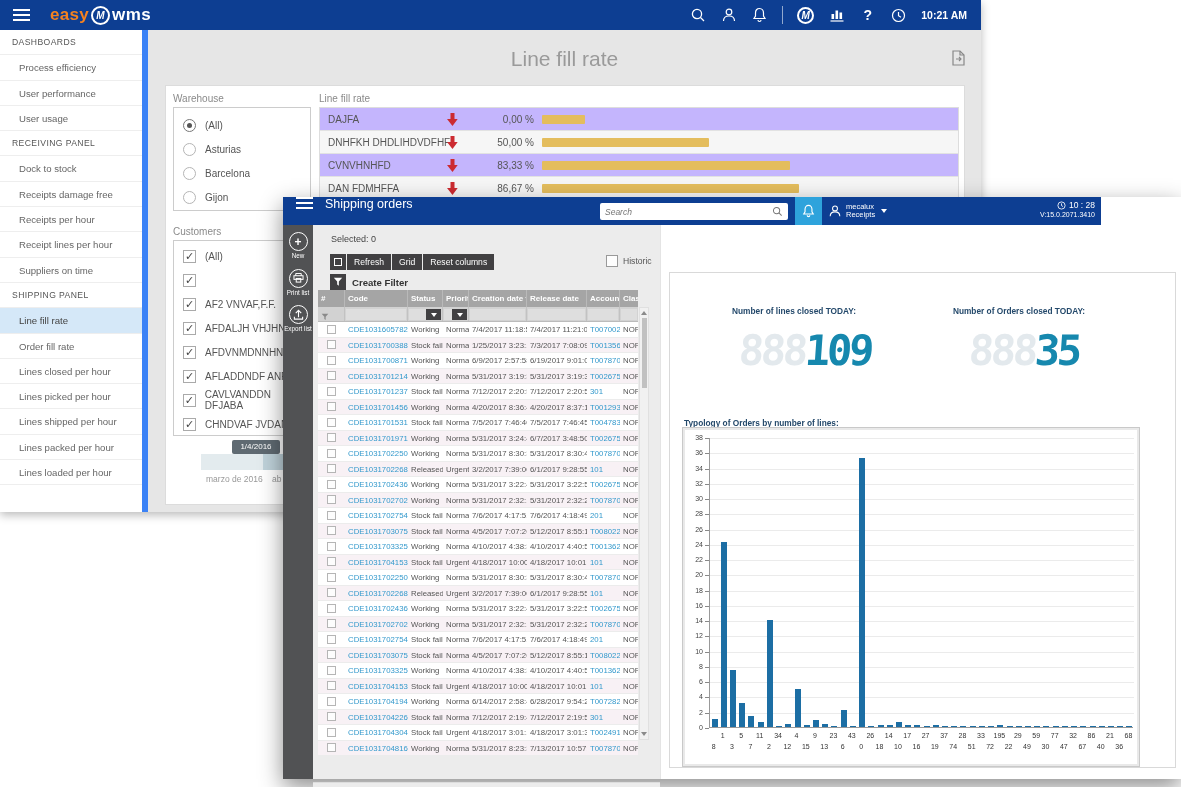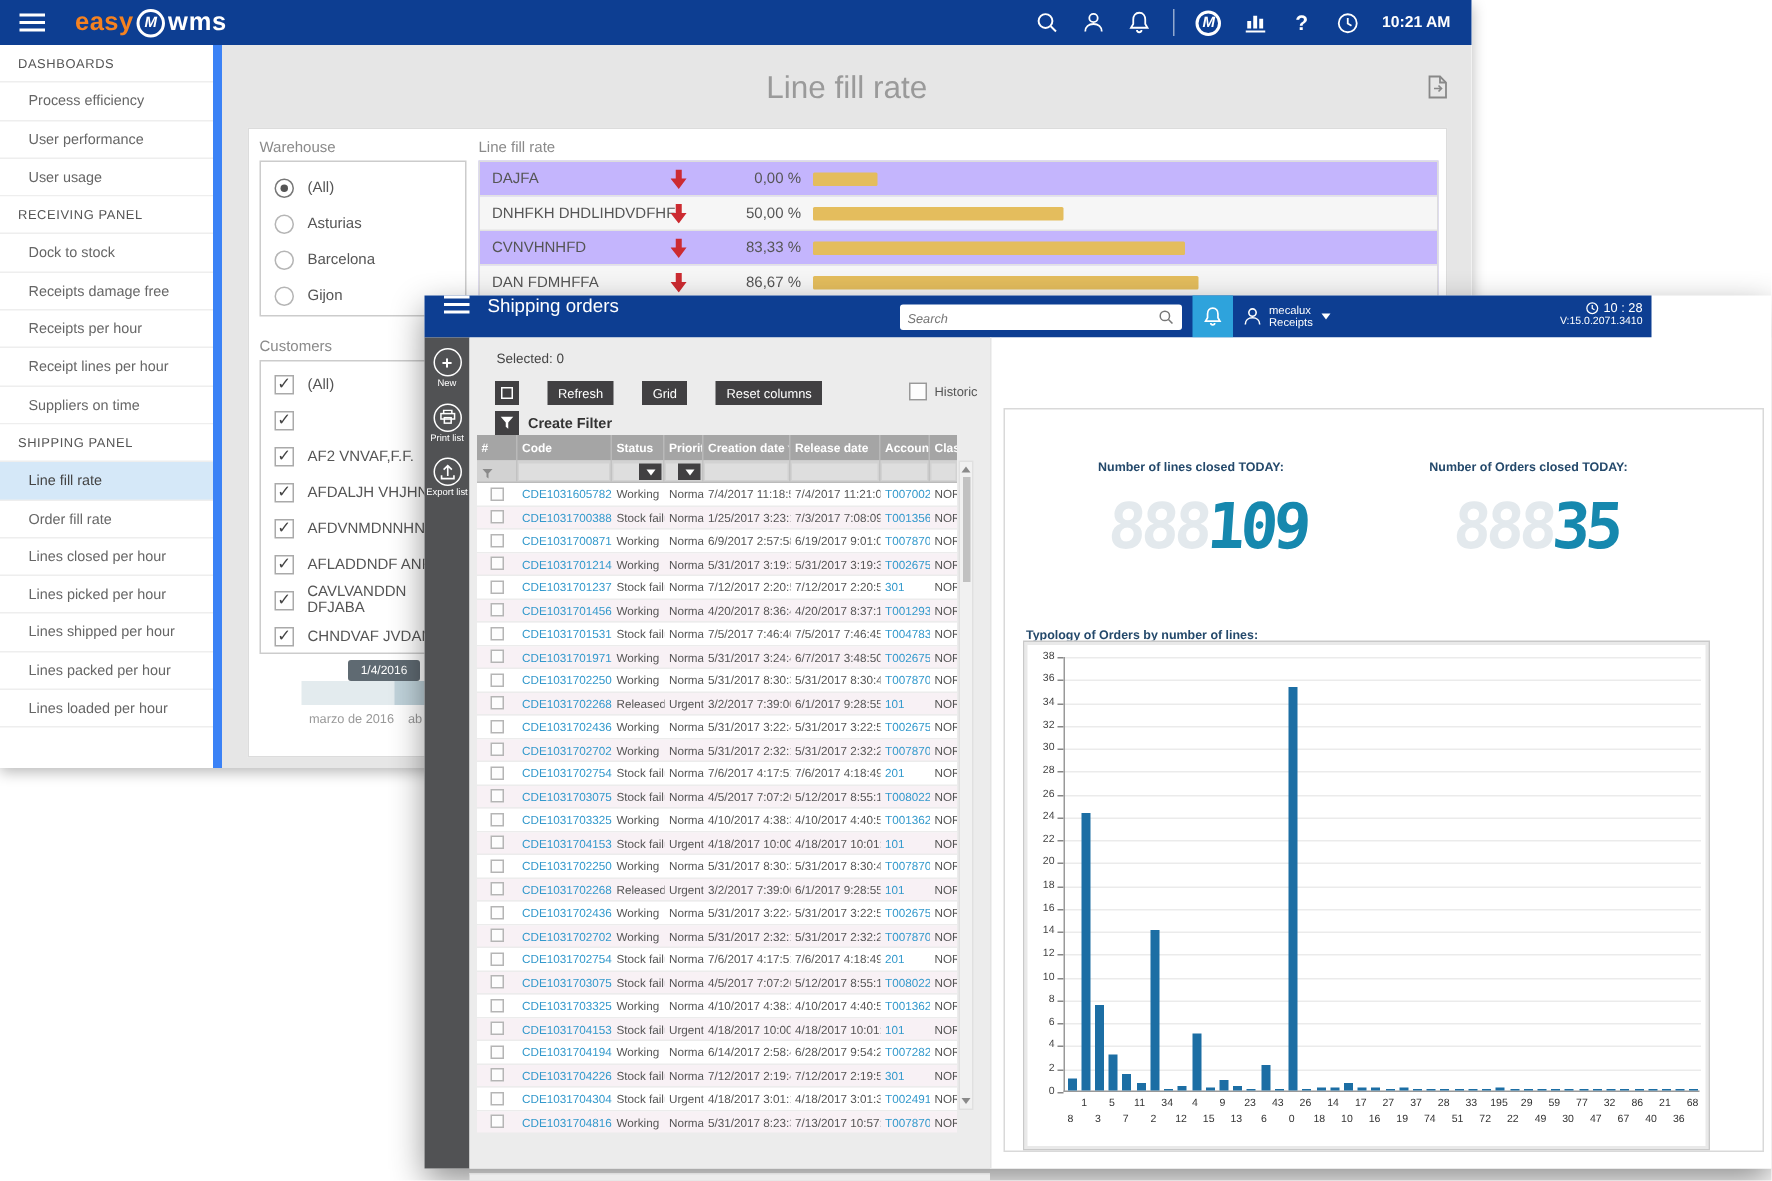--- a/index.html
+++ b/index.html
@@ -70,21 +70,21 @@
 .caret{width:0;height:0;border-left:3.5px solid transparent;border-right:3.5px solid transparent;border-top:4px solid #fff;margin-left:6px}
 .ship-right{position:absolute;right:6px;top:3px;text-align:right;color:#fff}
 .ship-clock{font-size:8.5px;display:flex;align-items:center;gap:3px;justify-content:flex-end}
 .ship-version{font-size:7px;margin-top:1px}
 .ship-side{position:absolute;left:0;top:28px;width:30px;height:554px;background:#515254;display:flex;flex-direction:column;align-items:center;padding-top:7px}
 .side-btn{display:flex;flex-direction:column;align-items:center;margin-bottom:9px;cursor:pointer}
 .side-circle{width:19px;height:19px;border:1.5px solid #fff;border-radius:50%;display:flex;align-items:center;justify-content:center;color:#fff;font-size:12px;font-weight:bold}
 .side-label{color:#fff;font-size:6.3px;margin-top:2px;text-align:center;line-height:6.5px}
 .ship-main{position:absolute;left:30px;top:28px;width:347px;height:554px;background:#ececec}
 .sel-text{position:absolute;left:18px;top:9px;font-size:9px;color:#444}
-.btn-row{position:absolute;left:17px;top:29px;display:flex;gap:19px;align-items:center}
+.btn-row{position:absolute;left:17px;top:29px;display:flex;gap:1px;align-items:center}
 .dark-btn{height:16px;background:#414042;color:#fff;font-size:8.6px;display:flex;align-items:center;justify-content:center;padding:0 7px;cursor:pointer}
 .sq-btn{width:16px;height:16px;background:#414042;display:flex;align-items:center;justify-content:center;cursor:pointer}
 .sq-btn i{width:8px;height:8px;border:1px solid #fff;display:block}
 .historic{position:absolute;left:293px;top:30px;display:flex;align-items:center;cursor:pointer}
 .historic .chk2{width:12px;height:12px;border:1px solid #999;background:#fdfdfd;margin-right:5px}
 .historic span{font-size:8.6px;color:#555}
 .cf-row{position:absolute;left:17px;top:49px;display:flex;align-items:center;gap:6px}
 .cf-label{font-size:9.6px;font-weight:bold;color:#333}
 .otable{position:absolute;left:5px;top:65px;width:320px}
 .thead{display:flex;height:17px;background:#a5a5a5}

